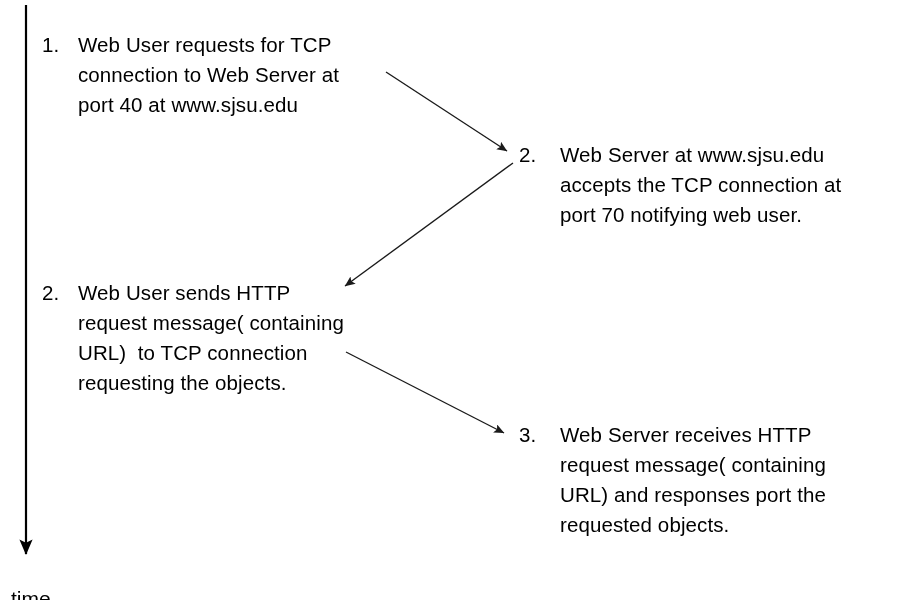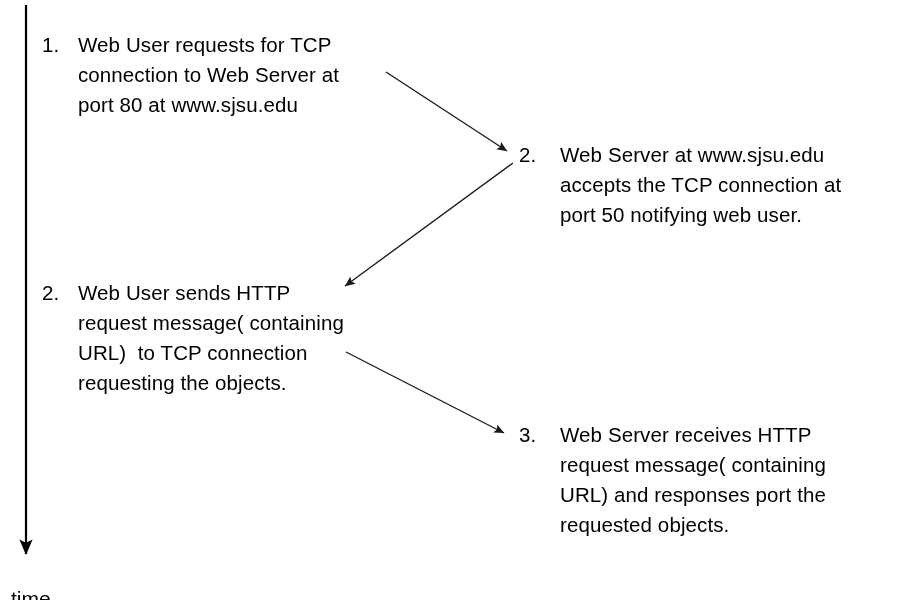--- a/index.html
+++ b/index.html
@@ -81,28 +81,28 @@
 
     <line x1="513" y1="163" x2="345" y2="286" stroke="#1a1a1a" stroke-width="1.35" marker-end="url(#ah)"></line>
 
     <line x1="346" y1="352" x2="504" y2="433" stroke="#1a1a1a" stroke-width="1.35" marker-end="url(#ah)"></line>
   </svg>
 
   <div class="step-block" id="block-1">
     <span class="step-num">1.</span>
     <span class="step-text">Web User requests for TCP
 connection to Web Server at
-port 80 at www.sjsu.edu</span>
+port 40 at www.sjsu.edu</span>
   </div>
 
   <div class="step-block" id="block-2">
     <span class="step-num">2.</span>
     <span class="step-text">Web Server at www.sjsu.edu
 accepts the TCP connection at
-port 50 notifying web user.</span>
+port 70 notifying web user.</span>
   </div>
 
   <div class="step-block" id="block-3">
     <span class="step-num">2.</span>
     <span class="step-text">Web User sends HTTP
 request message( containing
 URL)  to TCP connection
 requesting the objects.</span>
   </div>
 

